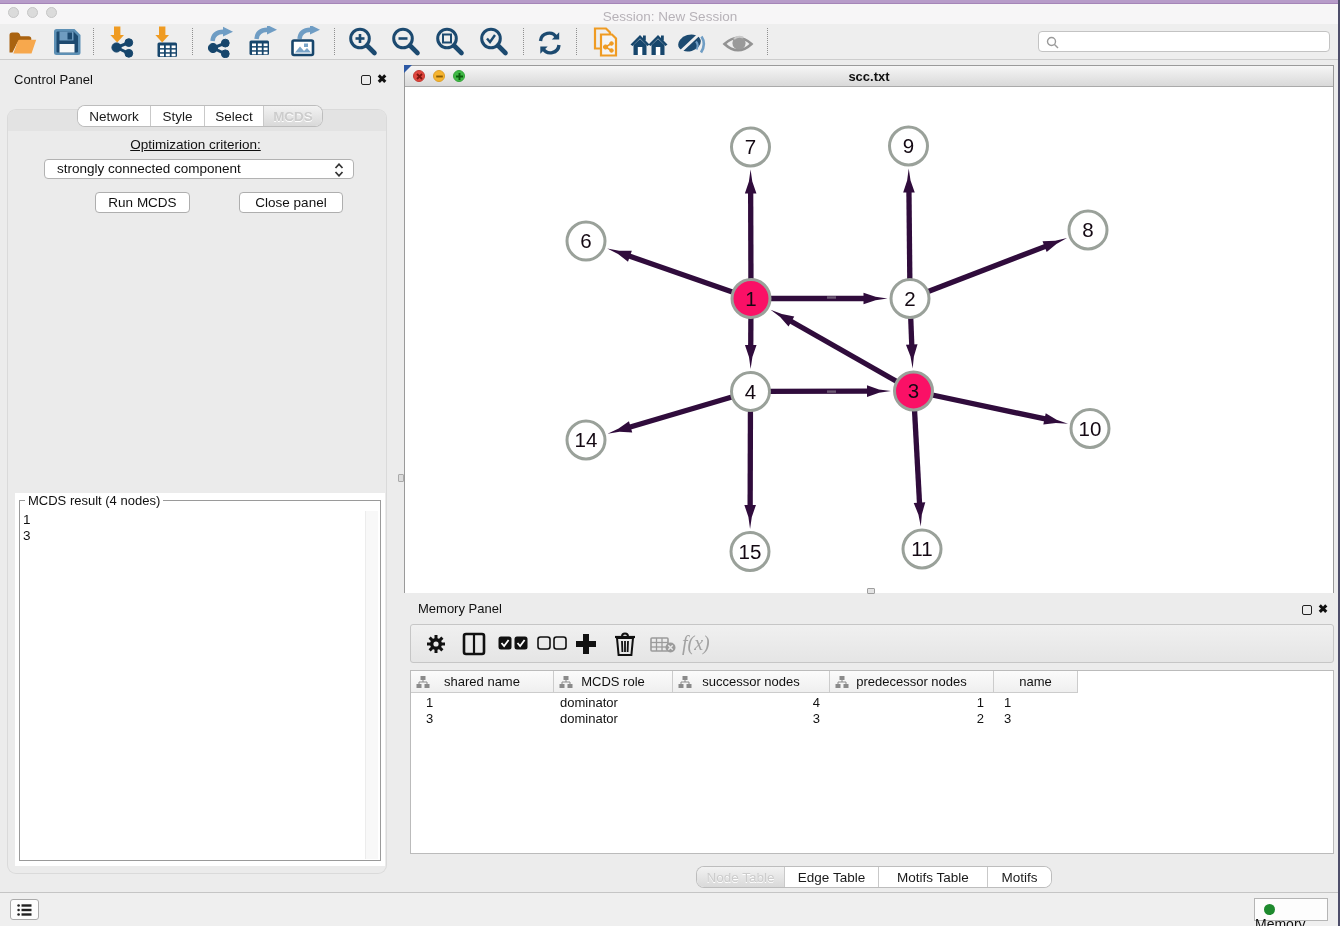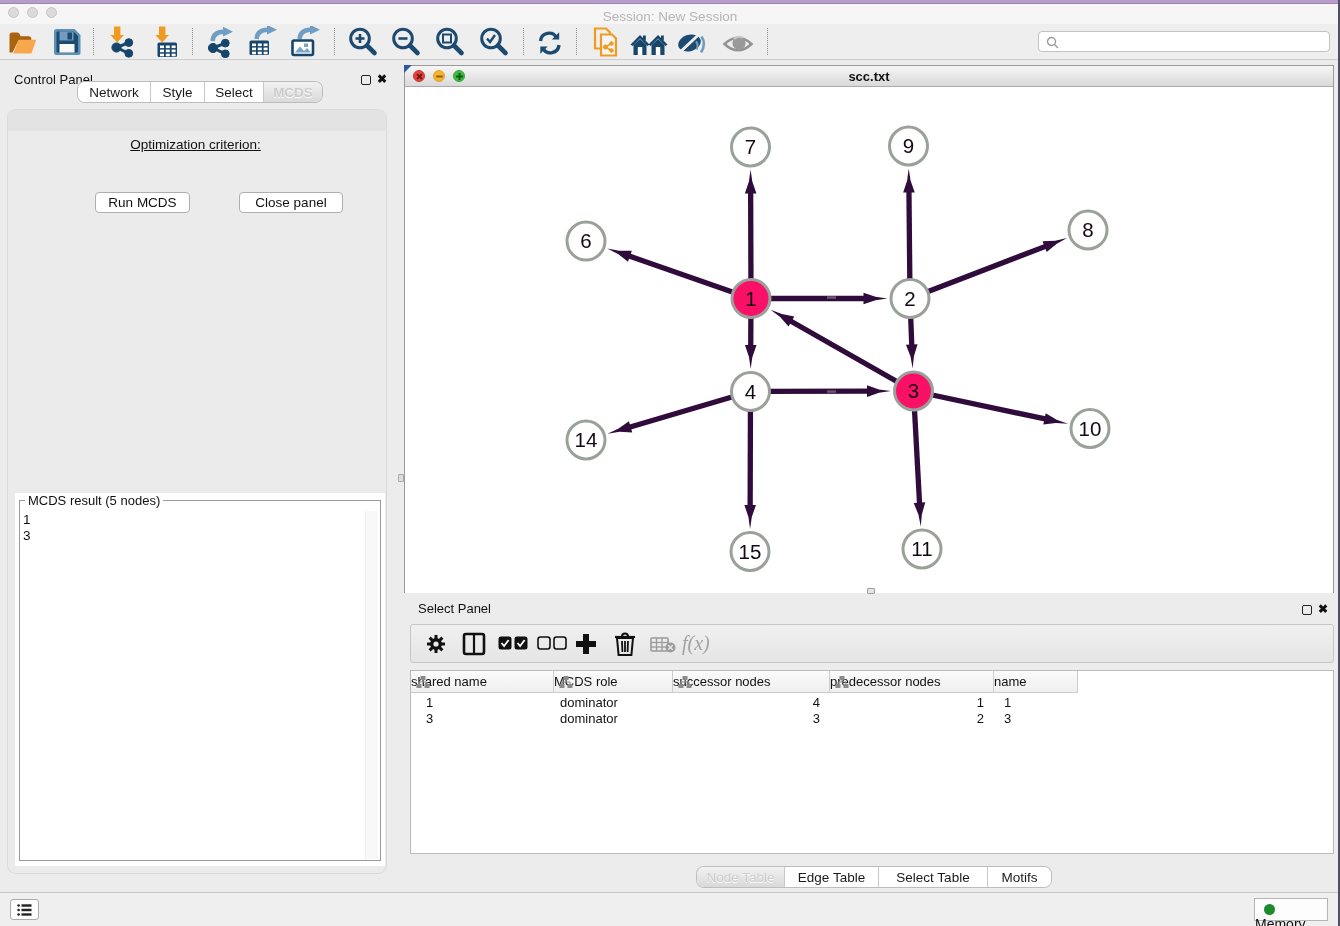--- a/index.html
+++ b/index.html
@@ -17,21 +17,21 @@
 #searchbox { position:absolute; left:1038px; top:7px; width:292px; height:21px; background:#fff; border:1px solid #c3c3c3; border-radius:4px; }
 
 #cpanel { left:0; top:66px; width:391px; height:820px; background:#ececec; }
 #cpanel-title { position:absolute; left:14px; top:6px; font-size:13px; color:#111; }
 .hbtn-sq { position:absolute; top:9px; width:10px; height:10px; border:1.5px solid #222; border-radius:2px; }
 .hbtn-x { position:absolute; top:6px; font-size:12px; font-weight:bold; color:#111; }
 .tabbar { position:absolute; display:flex; height:20px; border-radius:7px; box-shadow:0 0 0 1px #bdbdbd; overflow:hidden; background:#fff; z-index:5; }
 .tab { height:20px; display:flex; align-items:center; justify-content:center; font-size:13.5px; color:#1a1a1a; background:#fff; border-right:1px solid #c9c9c9; }
 .tab:last-child { border-right:none; }
 .tab.sel { background:linear-gradient(#f2f2f2,#d9d9d9); color:#ccc; text-shadow:0 1px 0 #fff; }
-#cp-tabs { left:78px; top:16px; width:244px; }
+#cp-tabs { left:78px; top:40px; width:244px; }
 #cp-tabs .tab:nth-child(1){width:73px;} #cp-tabs .tab:nth-child(2){width:54px;} #cp-tabs .tab:nth-child(3){width:59px;} #cp-tabs .tab:nth-child(4){width:58px;font-weight:bold;}
 #cp-pane { position:absolute; left:8px; top:44px; width:378px; height:763px; border-radius:8px; background:#ebebeb; box-shadow:0 0 0 1px #dadada; }
 #cp-band { position:absolute; left:8px; top:44px; width:378px; height:21px; border-radius:8px 8px 0 0; background:#e3e3e3; z-index:1; }
 #opt-label { position:absolute; left:0; top:71px; width:391px; text-align:center; font-size:13.5px; color:#111; z-index:2;text-decoration:underline; }
 #opt-select { position:absolute; left:44px; top:93px; width:310px; height:20px; background:#fff; border:1px solid #b2b2b2; border-radius:4px; font-size:13.5px; color:#111; line-height:18px; padding-left:12px; z-index:2; }
 .btn { position:absolute; height:21px; background:#fff; border:1px solid #aeaeae; border-radius:4px; font-size:13.5px; color:#111; text-align:center; line-height:19px; z-index:2; }
 #fs-white { position:absolute; left:15px; top:427px; width:370px; height:373px; background:#fff; z-index:2; }
 #fieldset { position:absolute; left:19px; top:434px; width:362px; height:361px; border:1px solid #9a9a9a; z-index:3; }
 #fieldset-legend { position:absolute; left:25px; top:427px; background:#fff; padding:0 3px; font-size:13px; color:#111; z-index:4; }
 #fs-text { position:absolute; left:23px; top:446px; font-size:13.5px; color:#111; line-height:16.2px; z-index:4; }
@@ -40,21 +40,21 @@
 #sccwin { left:404px; top:65px; width:930px; height:528px; background:#fff; border:1px solid #9a9a9a; border-bottom:none; z-index:3; }
 #scc-titlebar { position:absolute; left:0; top:0; width:928px; height:21px; background:linear-gradient(#f6f6f6,#d9d9d9); border-bottom:1px solid #aaa; }
 #scc-title { position:absolute; top:3px; width:928px; text-align:center; font-size:13px; font-weight:bold; color:#111; }
 .mac { position:absolute; top:4px; width:12px; height:12px; border-radius:50%; }
 .mac svg { position:absolute; left:0; top:0; }
 
 #tpanel { left:404px; top:596px; width:936px; height:290px; background:#ececec; }
 #tp-title { position:absolute; left:14px; top:5px; font-size:13px; color:#111; }
 #tp-toolbar { position:absolute; left:6px; top:28px; width:924px; height:39px; background:linear-gradient(#f0f0f0,#e5e5e5); border:1px solid #c6c6c6; border-radius:3px;padding-left:32px; }
 #tp-table { position:absolute; left:6px; top:74px; width:924px; height:184px; background:#fff; border:1px solid #bbb; }
-.th { position:absolute; top:0; height:22px; background:linear-gradient(#fbfbfb,#efefef); border-right:1px solid #ccc; border-bottom:1px solid #ccc; font-size:13px; color:#111; text-align:left; line-height:22px; }
+.th { position:absolute; top:0; height:22px; background:linear-gradient(#fbfbfb,#efefef); border-right:1px solid #ccc; border-bottom:1px solid #ccc; font-size:13px; color:#111; text-align:center; line-height:22px; }
 .th svg { position:absolute; left:5px; top:4px; }
 .td { position:absolute; font-size:13px; color:#111; height:16px; line-height:16px; }
 .tdr { text-align:right; }
 #tp-tabs { left:293px; top:271px;text-align:right; }
 #tp-tabs .tab:nth-child(1){width:88px;} #tp-tabs .tab:nth-child(2){width:94px;} #tp-tabs .tab:nth-child(3){width:109px;} #tp-tabs .tab:nth-child(4){width:63px;}
 
 #statusbar { left:0; top:892px; width:1340px; height:34px; background:#efefef; border-top:1px solid #c5c5c5; }
 #listbtn { position:absolute; left:10px; top:6px; width:29px; height:21px; background:#fdfdfd; border:1px solid #ababab; border-radius:3px; text-align:center; }
 #membtn { position:absolute; left:1254px; top:5px; width:74px; height:23px; background:#fdfdfd; border:1px solid #b5b5b5; font-size:14px; color:#111; }
 #rightedge { left:1338px; top:0; width:2px; height:926px; background:#4e4e6a; z-index:9; }
@@ -242,25 +242,31 @@
   <div class="hbtn-x" style="left:377px;">✖</div>
   <div id="cp-band"></div>
   <div id="cp-pane"></div>
   <div class="tabbar" id="cp-tabs">
     <div class="tab">Network</div>
       <div class="tab">Style</div>
       <div class="tab">Select</div>
       <div class="tab sel">MCDS</div>
   </div>
   <div id="opt-label">Optimization criterion:</div>
+  <div id="opt-select">strongly connected component
+    <svg style="position:absolute;right:9px;top:3px;" width="10" height="14" viewBox="0 0 10 14">
+        <path d="M1.5 5 L5 1.2 L8.5 5" fill="none" stroke="#333" stroke-width="1.7"></path>
+        <path d="M1.5 9 L5 12.8 L8.5 9" fill="none" stroke="#333" stroke-width="1.7"></path>
+      </svg>
+  </div>
   <div class="btn" style="left:95px; top:126px; width:95px;">Run MCDS</div>
   <div class="btn" style="left:203px; top:126px; width:104px;margin-left:36px;">Close panel</div>
   <div id="fs-white"></div>
   <div id="fieldset"></div>
-  <div id="fieldset-legend">MCDS result (5 nodes)</div>
+  <div id="fieldset-legend">MCDS result (4 nodes)</div>
   <div id="fs-text">1<br>3</div>
   <div id="fs-scroll"></div>
 </div>
 
 <div class="abs" id="sccwin">
   <div id="scc-titlebar">
     <div class="mac" style="left:8px; background:#e1463e; border:1px solid #c13a33;">
         <svg width="11" height="11" viewBox="0 0 11 11">
           <path d="M3 3 L8 8 M8 3 L3 8" stroke="#7e150f" stroke-width="1.8"></path>
         </svg>
@@ -332,21 +338,21 @@
       <text x="345" y="471.5" text-anchor="middle" font-family="Liberation Sans" font-size="20.5" fill="#140913">15</text>
     </svg>
   <svg style="position:absolute; left:-1px; top:-1px;" width="8" height="8" viewBox="0 0 8 8">
       <path d="M0 0 H8 L0 8 z" fill="#2d59a5"></path>
     </svg>
 </div>
 <div class="abs" style="left:398px; top:474px; width:6px; height:8px; background:#dcdcdc; border:1px solid #aaa; border-radius:1px; z-index:4;"></div>
 <div class="abs" style="left:867px; top:588px; width:8px; height:6px; background:#e4e4e4; border:1px solid #9f9f9f; border-radius:1px; z-index:4;"></div>
 
 <div class="abs" id="tpanel">
-  <div id="tp-title">Select Panel</div>
+  <div id="tp-title">Memory Panel</div>
   <div class="hbtn-sq" style="left:898px;"></div>
   <div class="hbtn-x" style="left:914px;">✖</div>
   <div id="tp-toolbar">
 
     <svg style="position:absolute;left:14px;top:8px;" width="22" height="22" viewBox="0 0 22 22">
       <g fill="#111">
           <circle cx="11" cy="11" r="6"></circle>
       <g stroke="#111" stroke-width="3">
             <line x1="11" y1="2" x2="11" y2="20"></line>
             <line x1="2" y1="11" x2="20" y2="11"></line>
@@ -442,21 +448,21 @@
     <div class="td" style="left:593px; top:24px;">1</div>
     <div class="td" style="left:15px; top:40px;">3</div>
     <div class="td" style="left:149px; top:40px;">dominator</div>
     <div class="td tdr" style="left:262px; top:40px; width:147px;">3</div>
     <div class="td tdr" style="left:419px; top:40px; width:154px;">2</div>
     <div class="td" style="left:593px; top:40px;">3</div>
   </div>
   <div class="tabbar" id="tp-tabs">
     <div class="tab sel">Node Table</div>
       <div class="tab">Edge Table</div>
-      <div class="tab">Select Table</div>
+      <div class="tab">Motifs Table</div>
       <div class="tab">Motifs</div>
   </div>
 </div>
 
 <div class="abs" id="statusbar">
   <div id="listbtn"><svg style="margin-top:3px;" width="15" height="14" viewBox="0 0 15 14">
         <g fill="#222">
           <circle cx="1.6" cy="2.5" r="1.3"></circle>
           <circle cx="1.6" cy="7" r="1.3"></circle>
           <circle cx="1.6" cy="11.5" r="1.3"></circle>

